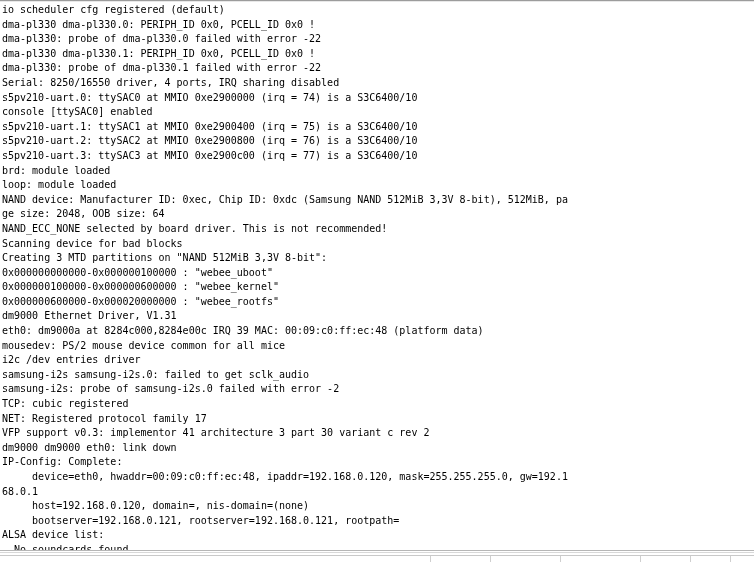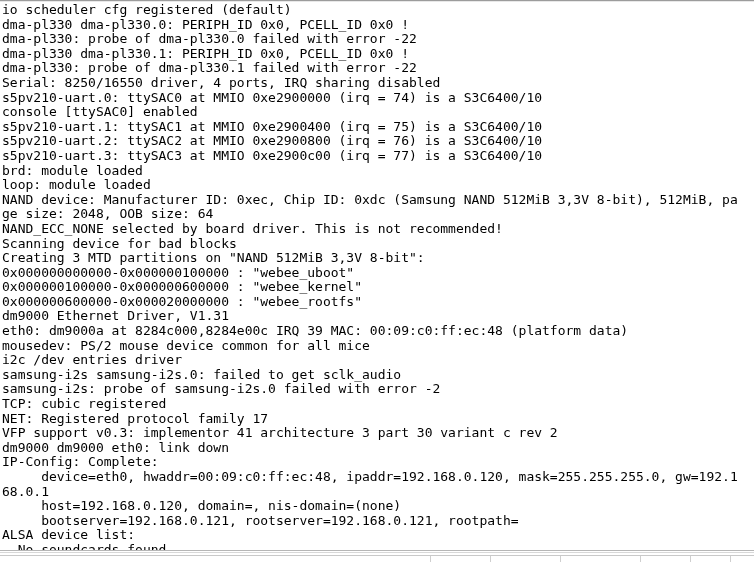--- a/index.html
+++ b/index.html
@@ -41,21 +41,21 @@
     white-space: pre;
     font-size: 12.3px;
     line-height: 14.6px;
     color: #000000;
     letter-spacing: 0px;
   }
 
   .log-line {
     white-space: pre;
     font-family: "DejaVu Sans Mono", "Liberation Mono", monospace;
-    font-size: 13px;
+    font-size: 10px;
     line-height: 14.6px;
     color: #000000;
     height: 14.6px;
   }
 
   
   #bottom-strip {
     position: absolute;
     left: 0;
     bottom: 0;

